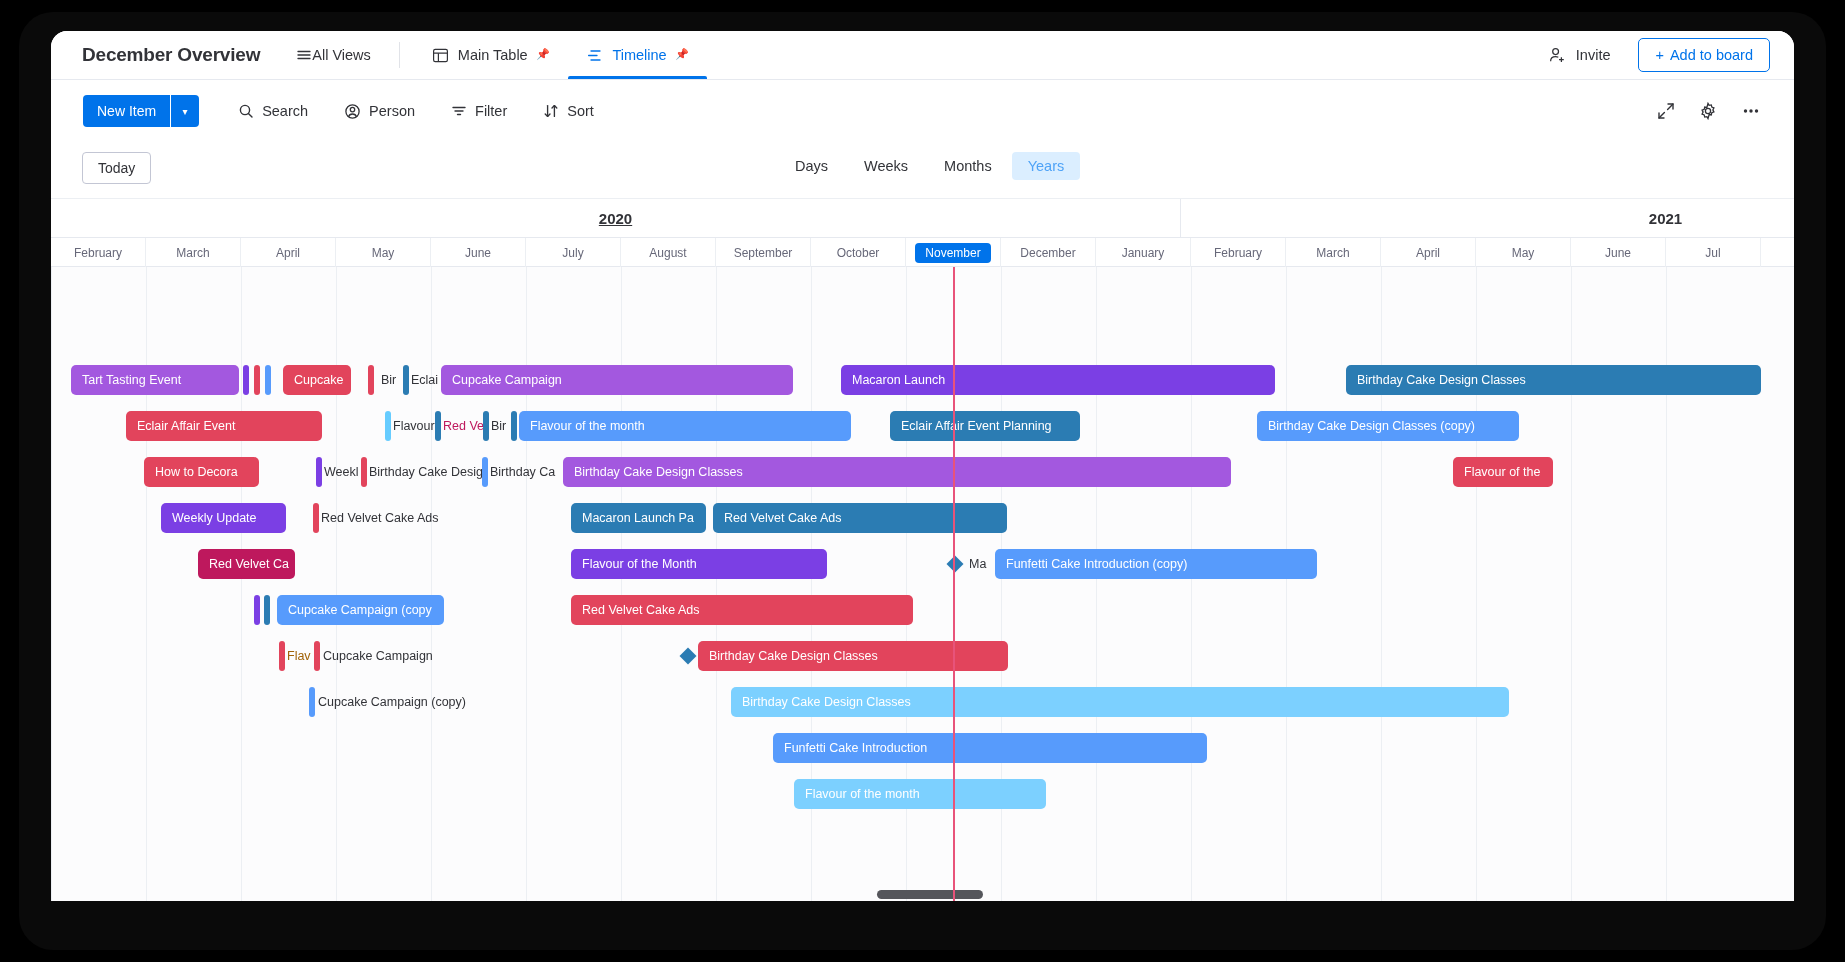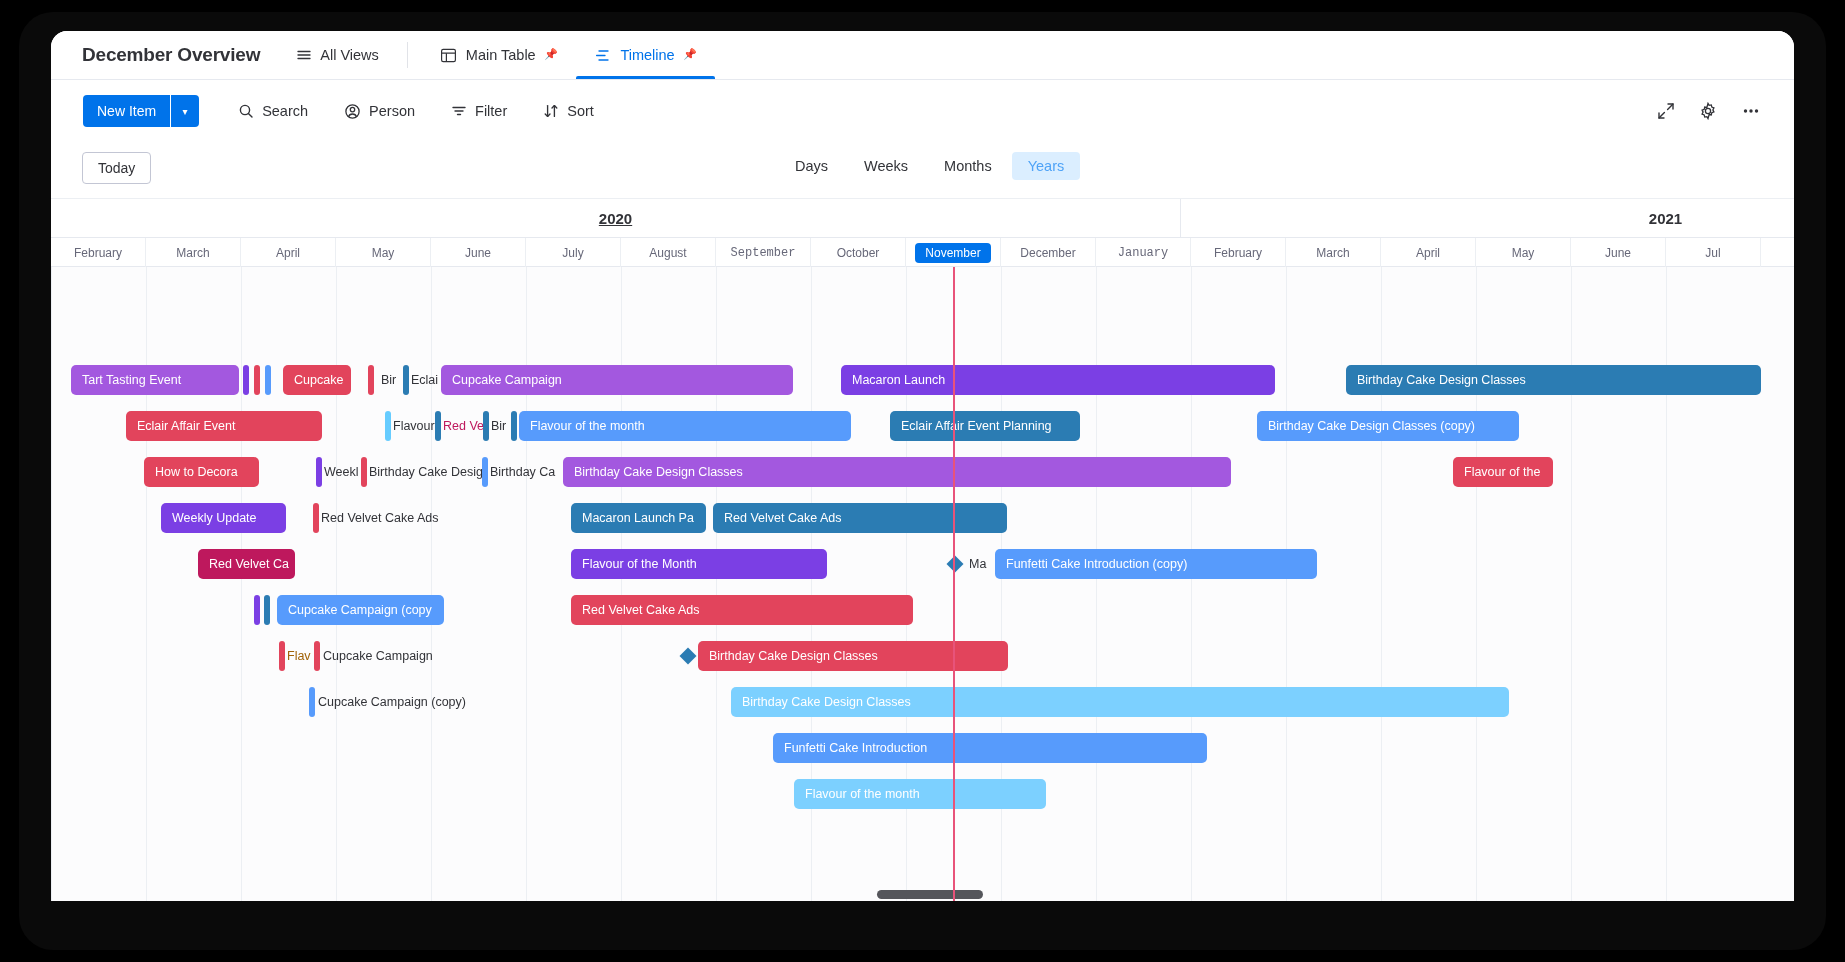--- a/index.html
+++ b/index.html
@@ -37,21 +37,21 @@
     background: #fff;
     border-bottom: 1px solid #e6e9ef;
     display: flex; align-items: center;
   }
   #board-title {
     font-size: 19px; font-weight: bold; color: #323338;
     margin-left: 31px; letter-spacing: -0.2px;
     white-space: nowrap;
   }
   .topbar-btn {
-    display: flex; align-items: center; gap: 8px;
+    display: flex; align-items: center; 
     font-size: 14.5px; color: #323338;
     height: 48px; padding: 0 14px;
     cursor: pointer;
   }
   #allviews { margin-left: 22px; }
   #divider-v {
     width: 1px; height: 26px; background: #e1e3e8; margin: 0 14px;
   }
   .tabitem {
     display: flex; align-items: center; gap: 9px;
@@ -258,20 +258,39 @@
                 <line x1="5" y1="4" x2="14" y2="4"></line>
                 <line x1="2.6" y1="8.5" x2="11" y2="8.5"></line>
                 <line x1="5" y1="13" x2="14" y2="13"></line>
               </g>
             </svg>
         </span>
         <span>Timeline</span>
         <span class="pin">📌</span>
       </div>
 
+      <div id="topbar-right">
+        <div id="invite-btn">
+          <span>
+            <svg width="19" height="19" viewBox="0 0 19 19">
+                <g stroke="#323338" stroke-width="1.25" fill="none">
+                  <circle cx="7.6" cy="5.6" r="2.9"></circle>
+                  <path d="M2.6 15.3c0-2.9 2.2-4.6 5-4.6 1 0 1.9.2 2.7.6"></path>
+                  <line x1="13.4" y1="11.2" x2="13.4" y2="16"></line>
+                  <line x1="11" y1="13.6" x2="15.8" y2="13.6"></line>
+                </g>
+              </svg>
+          </span>
+          <span>Invite</span>
+        </div>
+        <div id="add-to-board">
+          <span>+</span>
+          <span>Add to board</span>
+        </div>
+      </div>
     </div>
 
     <div id="scalerow">
       <div id="today-btn">Today</div>
       <div id="scale-group">
         <div class="scale-opt">Days</div>
         <div class="scale-opt">Weeks</div>
         <div class="scale-opt">Months</div>
         <div class="scale-opt active">Years</div>
       </div>
@@ -387,33 +406,33 @@
           </div>
           <div class="month-cell" style="left: 380px; width: 95px;">
             <span class="mlabel">June</span>
           </div>
           <div class="month-cell" style="left: 475px; width: 95px;">
             <span class="mlabel">July</span>
           </div>
           <div class="month-cell" style="left: 570px; width: 95px;">
             <span class="mlabel">August</span>
           </div>
-          <div class="month-cell" style="left: 665px; width: 95px; font-family: Liberation Mono, monospace;">
+          <div class="month-cell" style="left: 665px; width: 95px;">
             <span class="mlabel">September</span>
           </div>
           <div class="month-cell" style="left: 760px; width: 95px;">
             <span class="mlabel">October</span>
           </div>
           <div class="month-cell current" style="left: 855px; width: 95px;">
             <span class="mlabel">November</span>
           </div>
           <div class="month-cell" style="left: 950px; width: 95px;">
             <span class="mlabel">December</span>
           </div>
-          <div class="month-cell" style="left: 1045px; width: 95px; font-family: Liberation Mono, monospace;">
+          <div class="month-cell" style="left: 1045px; width: 95px;">
             <span class="mlabel">January</span>
           </div>
           <div class="month-cell" style="left: 1140px; width: 95px;">
             <span class="mlabel">February</span>
           </div>
           <div class="month-cell" style="left: 1235px; width: 95px;">
             <span class="mlabel">March</span>
           </div>
           <div class="month-cell" style="left: 1330px; width: 95px;">
             <span class="mlabel">April</span>

